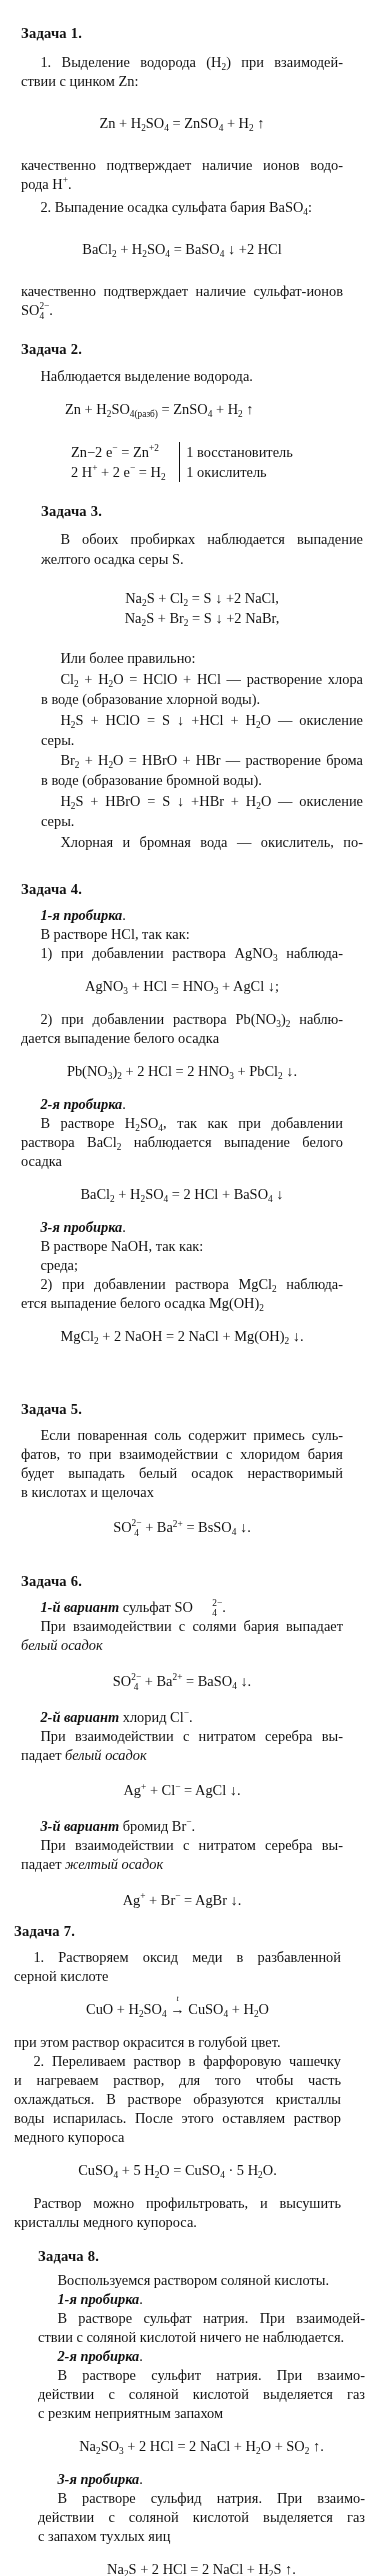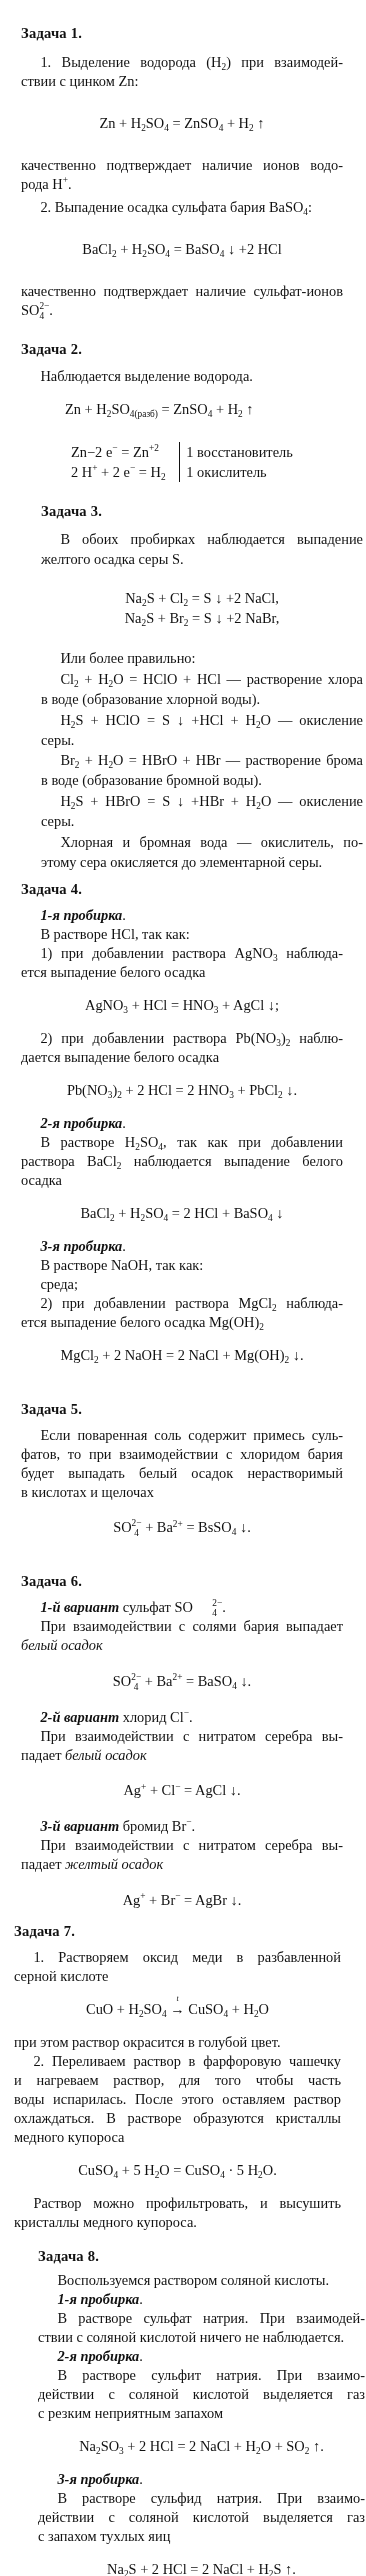--- a/index.html
+++ b/index.html
@@ -140,36 +140,34 @@
         <div class="p indent">
           <div class="line j">Br<span class="sub">2</span> + H<span class="sub">2</span>O = HBrO + HBr — растворение брома</div>
           <div class="line">в воде (образование бромной воды).</div>
         </div>
         <div class="p indent">
           <div class="line j">H<span class="sub">2</span>S + HBrO = S ↓ +HBr + H<span class="sub">2</span>O — окисление</div>
           <div class="line">серы.</div>
         </div>
         <div class="p indent">
           <div class="line j">Хлорная и бромная вода — окислитель, по-</div>
-          <div class="line">этому сера окисляется до элементарной серы.</div>
         </div>
       </div>
   </section>
   <section class="task" id="task-4">
     <h2 class="task-title">Задача 4.</h2>
     <div class="blocks">
         <div class="p indent">
           <div class="line"><span class="bi">1-я пробирка</span>.</div>
         </div>
         <div class="p indent">
           <div class="line">В растворе HCl, так как:</div>
         </div>
         <div class="p indent">
           <div class="line j">1) при добавлении раствора AgNO<span class="sub">3</span> наблюда-</div>
-          <div class="line">ется выпадение белого осадка</div>
         </div>
         <div class="eq">
           <div class="line">AgNO<span class="sub">3</span> + HCl = HNO<span class="sub">3</span> + AgCl ↓;</div>
         </div>
         <div class="p indent">
           <div class="line j">2) при добавлении раствора Pb(NO<span class="sub">3</span>)<span class="sub">2</span> наблю-</div>
           <div class="line">дается выпадение белого осадка</div>
         </div>
         <div class="eq">
           <div class="line">Pb(NO<span class="sub">3</span>)<span class="sub">2</span> + 2 HCl = 2 HNO<span class="sub">3</span> + PbCl<span class="sub">2</span> ↓.</div>
@@ -270,22 +268,22 @@
         </div>
         <div class="eq">
           <div class="line">CuO + H<span class="sub">2</span>SO<span class="sub">4</span> <span class="arrow-t"><span class="arrow-t-label">t</span>→</span> CuSO<span class="sub">4</span> + H<span class="sub">2</span>O</div>
         </div>
         <div class="p">
           <div class="line">при этом раствор окрасится в голубой цвет.</div>
         </div>
         <div class="p indent">
           <div class="line j">2. Переливаем раствор в фарфоровую чашечку</div>
           <div class="line j">и нагреваем раствор, для того чтобы часть</div>
+          <div class="line j">охлаждаться. В растворе образуются кристаллы</div>
           <div class="line j">воды испарилась. После этого оставляем раствор</div>
-          <div class="line j">охлаждаться. В растворе образуются кристаллы</div>
           <div class="line">медного купороса</div>
         </div>
         <div class="eq">
           <div class="line">CuSO<span class="sub">4</span> + 5 H<span class="sub">2</span>O = CuSO<span class="sub">4</span> · 5 H<span class="sub">2</span>O.</div>
         </div>
         <div class="p indent">
           <div class="line j">Раствор можно профильтровать, и высушить</div>
           <div class="line">кристаллы медного купороса.</div>
         </div>
       </div>

